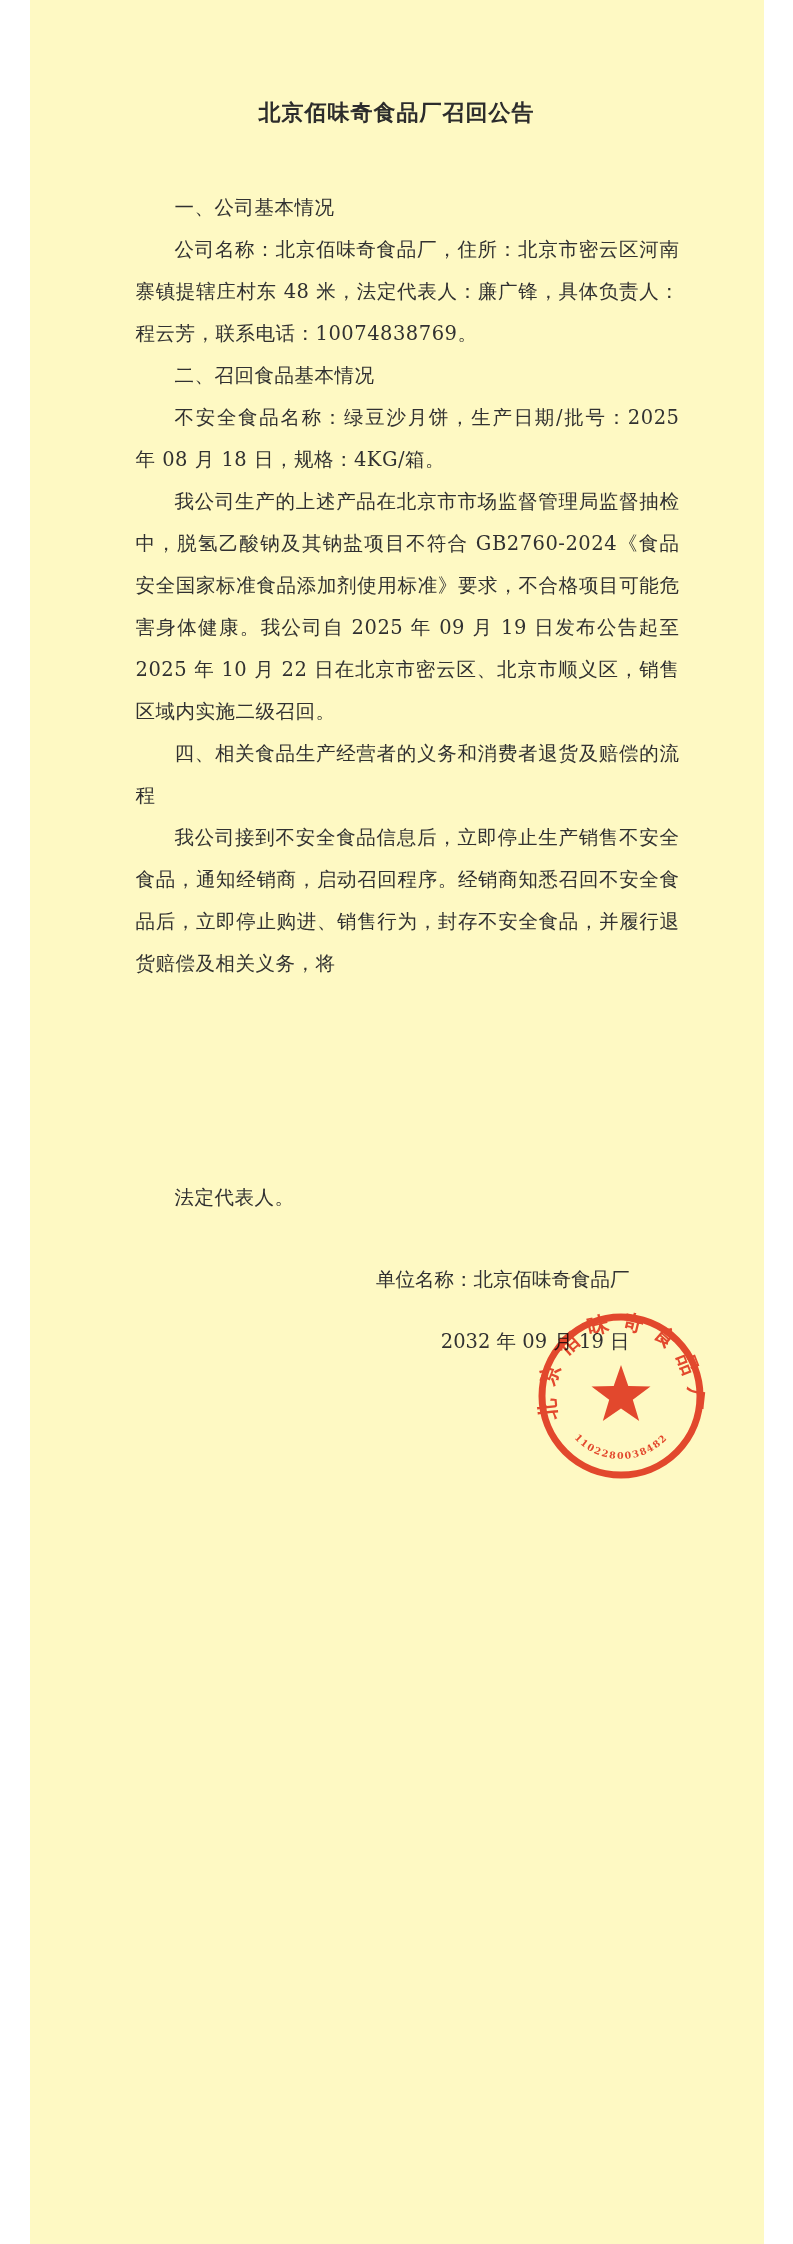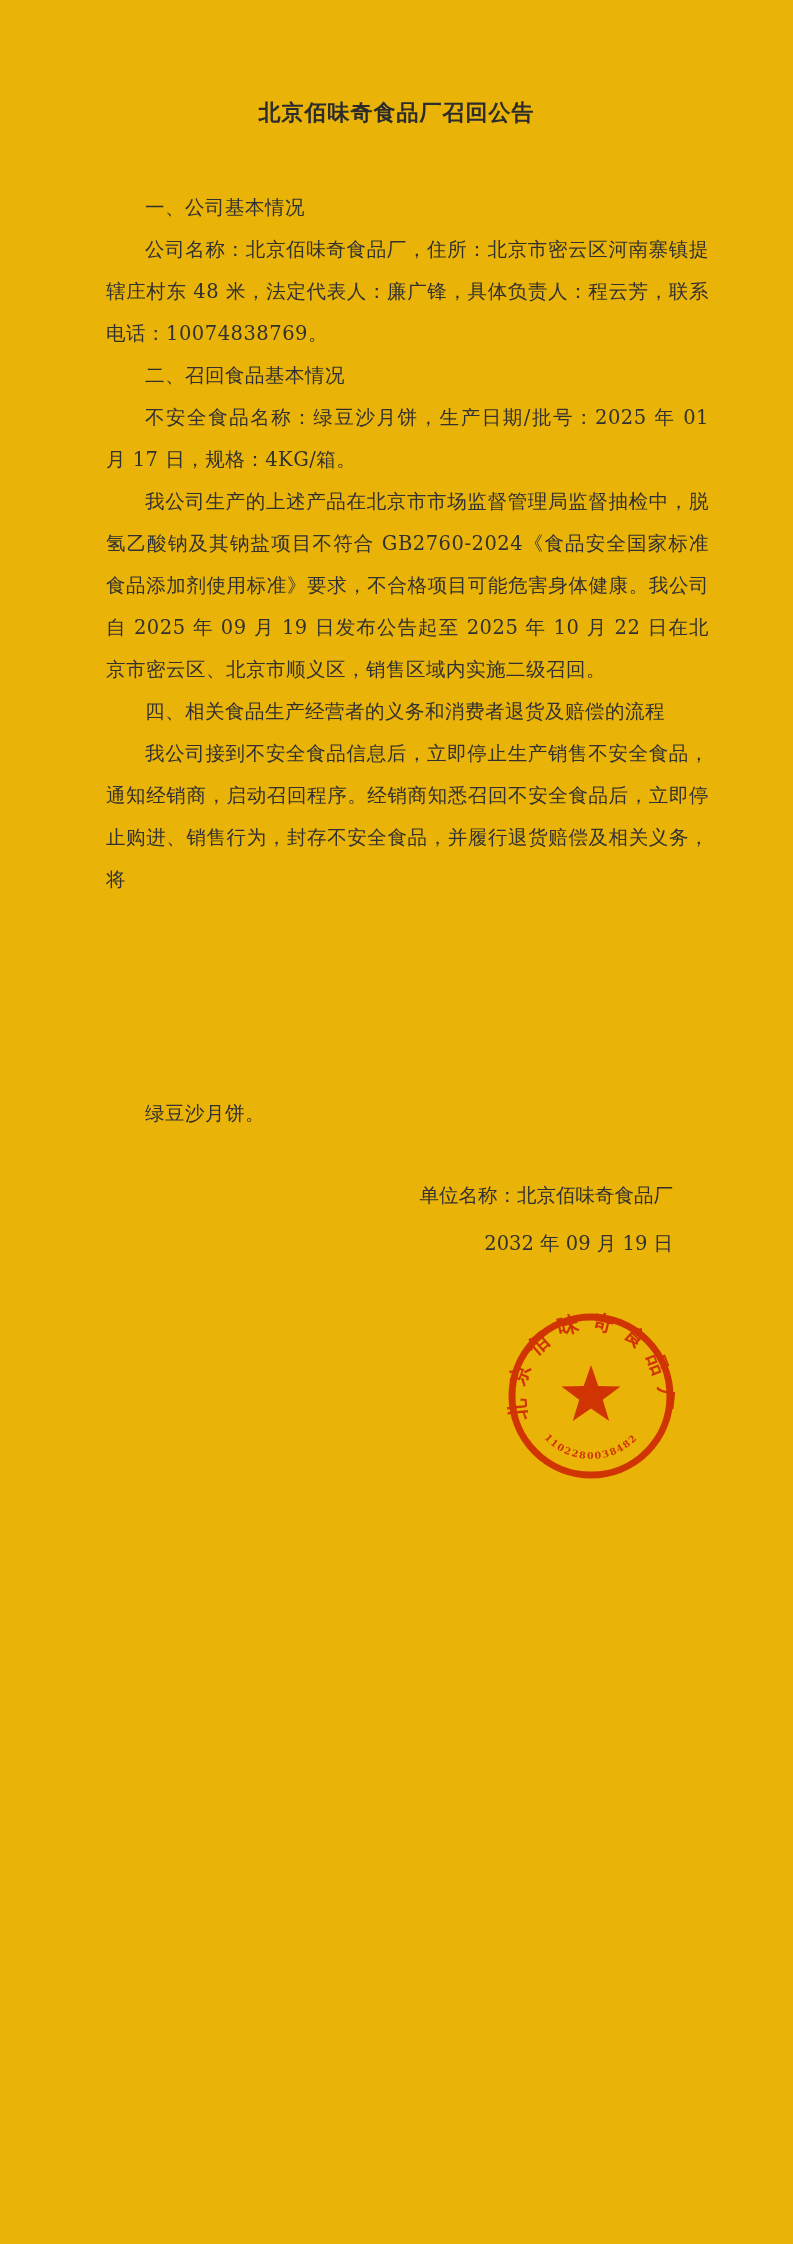--- a/index.html
+++ b/index.html
@@ -2,24 +2,24 @@
 <html><head>
 <meta charset="utf-8">
 <style>
   html, body {
     margin: 0;
     padding: 0;
     background: #ffffff;
   }
   .page {
     position: relative;
-    width: 793px;
+    width: 734px;
     height: 2244px;
     margin: 0 auto;
-    background: #eab308;
+    background: #fef9c3;
     font-family: "DejaVu Serif", "Liberation Serif", serif;
     color: #313131;
     overflow: hidden;
   }
   .doc-title {
     margin: 0;
     padding-top: 97px;
     text-align: center;
     font-size: 22px;
     font-weight: bold;
@@ -44,21 +44,21 @@
   .page-gap {
     height: 192px;
   }
   .signature {
     margin: 38px 118px 0 106px;
     text-align: right;
     font-size: 19.5px;
     line-height: 46px;
   }
   .sig-line {
-    margin: 2px;
+    margin: 16px;
   }
   .seal {
     position: absolute;
     left: 505px;
     top: 1310px;
     width: 172px;
     height: 172px;
     opacity: 0.88;
     mix-blend-mode: multiply;
     pointer-events: none;
@@ -80,26 +80,26 @@
 <body>
 
 <div class="page">
 
   <h1 class="doc-title">北京佰味奇食品厂召回公告</h1>
 
   <div class="doc-body">
     <p class="para">一、公司基本情况</p>
     <p class="para">公司名称：北京佰味奇食品厂，住所：北京市密云区河南寨镇提辖庄村东 48 米，法定代表人：廉广锋，具体负责人：程云芳，联系电话：10074838769。</p>
     <p class="para">二、召回食品基本情况</p>
-    <p class="para">不安全食品名称：绿豆沙月饼，生产日期/批号：2025 年 01 月 17 日，规格：4KG/箱。</p>
+    <p class="para">不安全食品名称：绿豆沙月饼，生产日期/批号：2025 年 08 月 18 日，规格：4KG/箱。</p>
     <p class="para">我公司生产的上述产品在北京市市场监督管理局监督抽检中，脱氢乙酸钠及其钠盐项目不符合 GB2760-2024《食品安全国家标准食品添加剂使用标准》要求，不合格项目可能危害身体健康。我公司自 2025 年 09 月 19 日发布公告起至 2025 年 10 月 22 日在北京市密云区、北京市顺义区，销售区域内实施二级召回。</p>
     <p class="para">四、相关食品生产经营者的义务和消费者退货及赔偿的流程</p>
     <p class="para">我公司接到不安全食品信息后，立即停止生产销售不安全食品，通知经销商，启动召回程序。经销商知悉召回不安全食品后，立即停止购进、销售行为，封存不安全食品，并履行退货赔偿及相关义务，将</p>
     <div class="page-gap"></div>
-    <p class="para">绿豆沙月饼。</p>
+    <p class="para">法定代表人。</p>
   </div>
 
   <div class="signature">
     <p class="sig-line">单位名称：北京佰味奇食品厂</p>
     <p class="sig-line">2032 年 09 月 19 日</p>
   </div>
 
   <svg class="seal" viewBox="0 0 172 172" xmlns="http://www.w3.org/2000/svg">
     <defs>
       <path id="sealTopArc" d="M 21.3,103.3 A 67,67 0 1 1 150.7,103.3" fill="none"></path>

